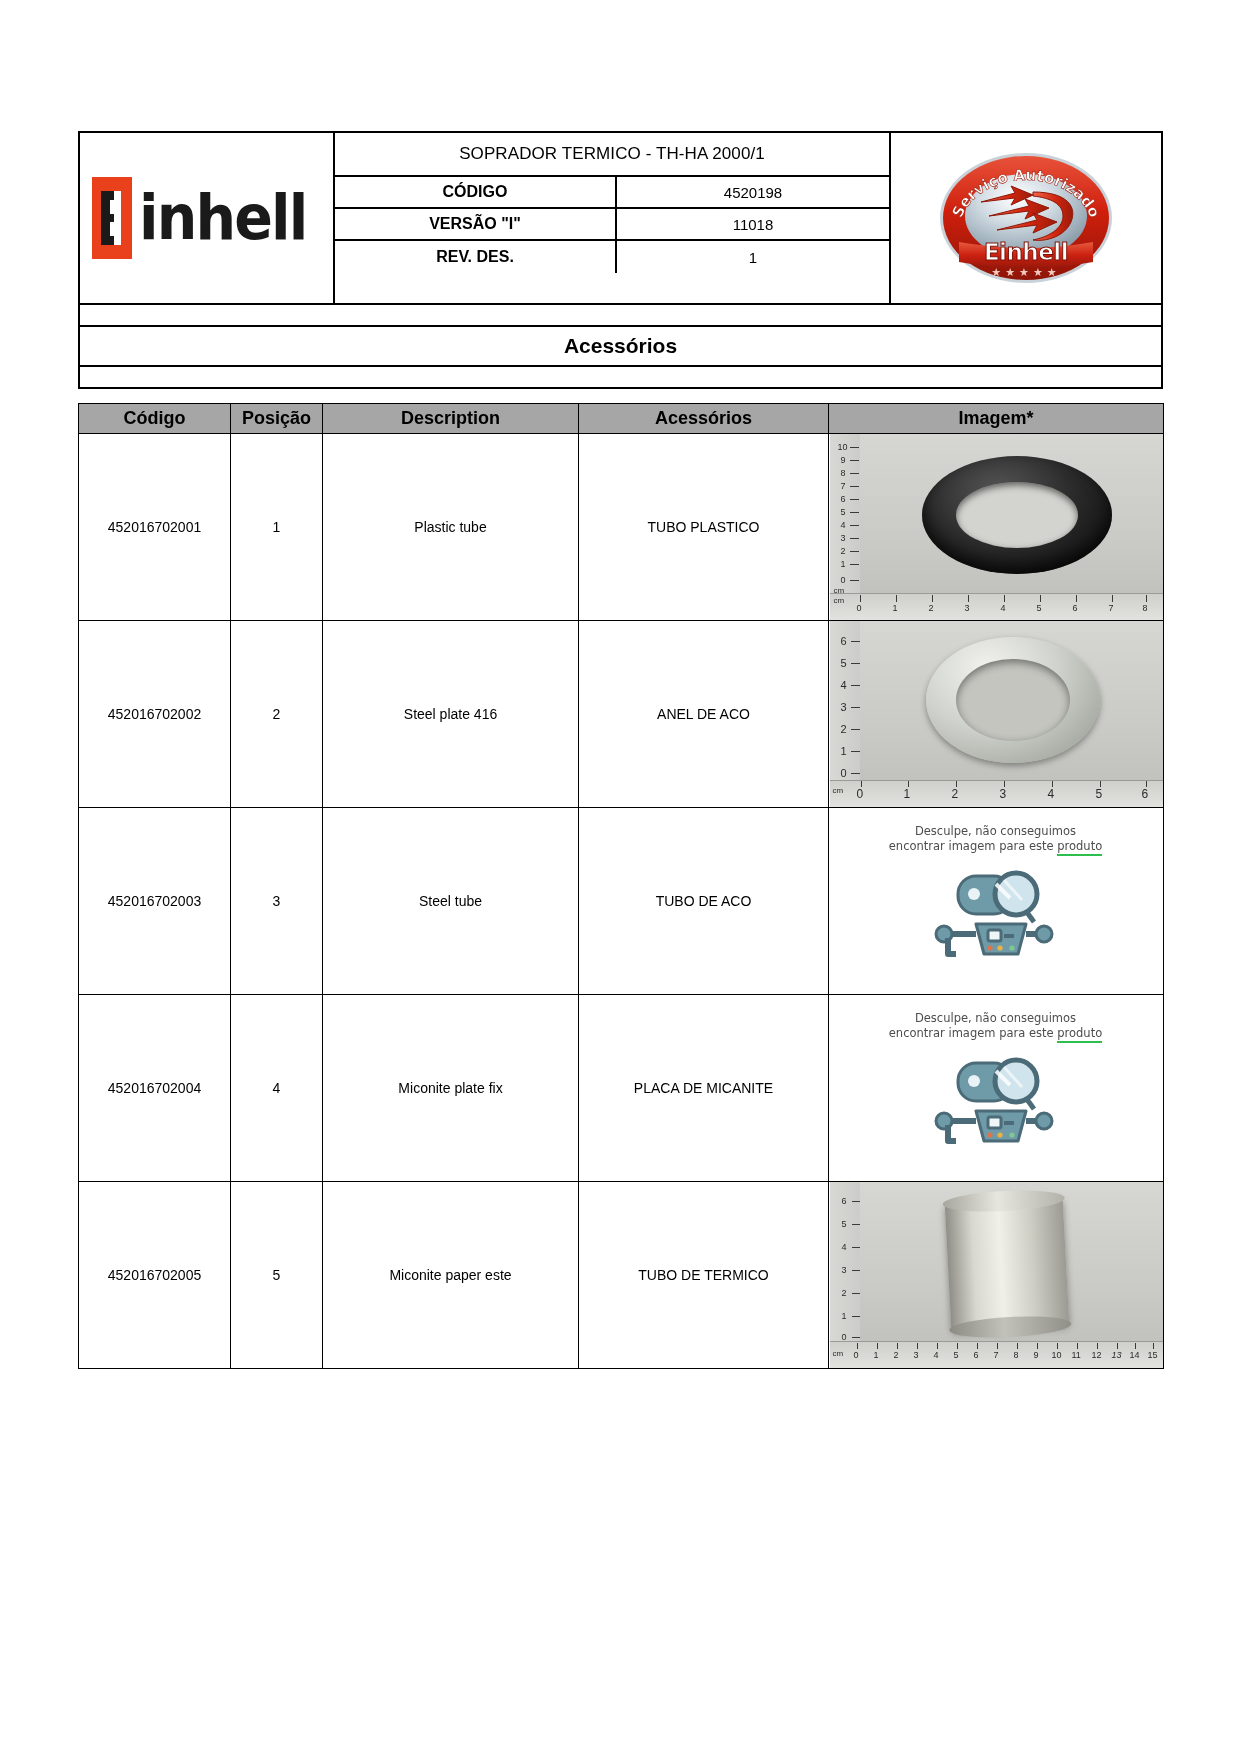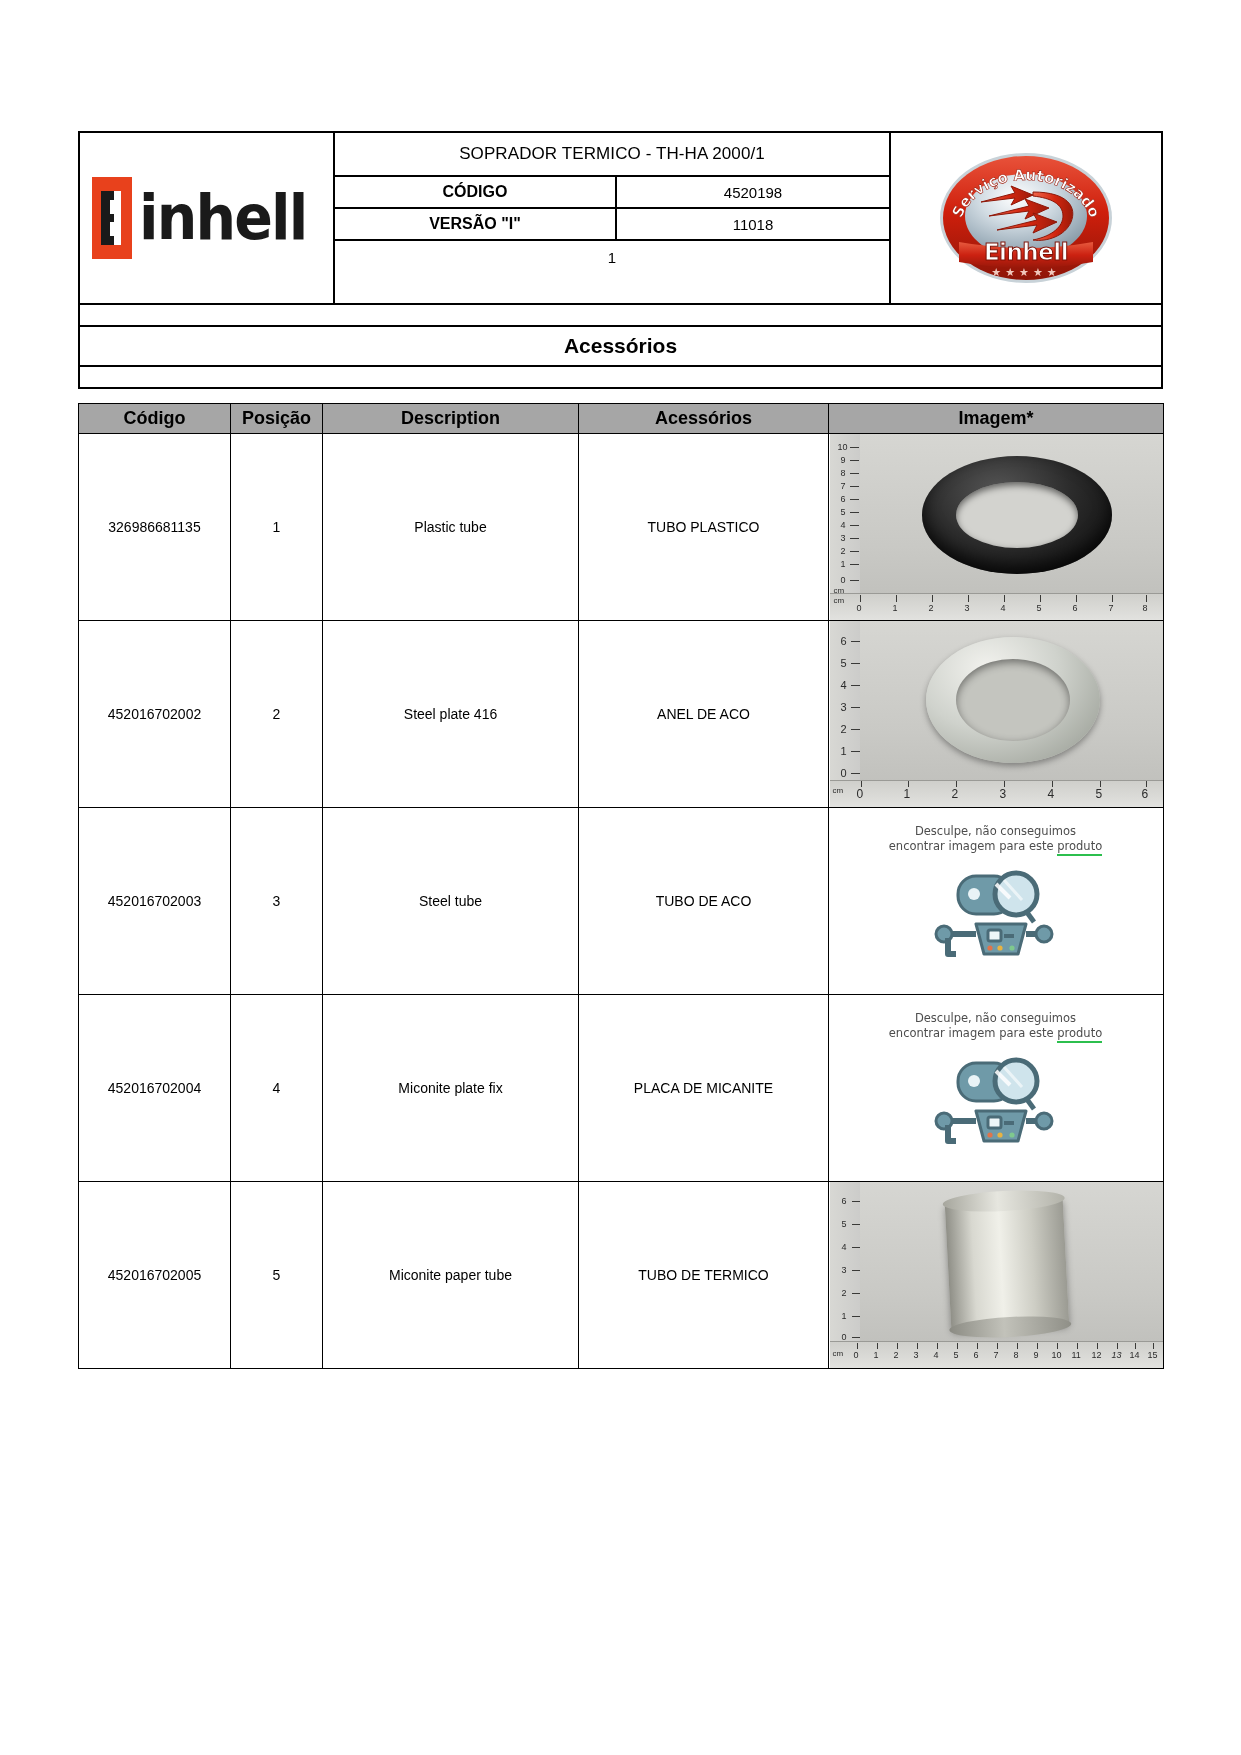--- a/index.html
+++ b/index.html
@@ -378,20 +378,21 @@
           <div class="id-label">CÓDIGO</div>
           <div class="id-value">4520198</div>
         </div>
 
         <div class="id-row">
           <div class="id-label">VERSÃO "I"</div>
           <div class="id-value">11018</div>
         </div>
 
         <div class="id-row last">
+          <div class="id-label">REV. DES.</div>
           <div class="id-value">1</div>
         </div>
       </div>
 
       <div class="id-badge">
         <div class="svc-badge">
           <svg width="178" height="136" viewBox="0 0 178 136">
             <defs>
               <radialGradient id="innerG" cx="42%" cy="28%" r="78%">
                 <stop offset="0%" stop-color="#ffffff"></stop>
@@ -462,21 +463,21 @@
           <th>Código</th>
           <th>Posição</th>
           <th>Description</th>
           <th>Acessórios</th>
           <th>Imagem*</th>
         </tr>
       </thead>
       <tbody>
 
         <tr>
-          <td>326986681135</td>
+          <td>452016702001</td>
           <td>1</td>
           <td>Plastic tube</td>
           <td>TUBO PLASTICO</td>
           <td class="imgcell">
             <div class="imgwrap">
               <div class="photo">
                 <div class="bg"></div>
                 <div class="ruler-v">
                   <span class="tick-lbl" style="left:8px;top:8px;">10</span>
                   <span class="tick-lbl" style="left:11px;top:21px;">9</span>
@@ -648,21 +649,21 @@
                 <circle cx="70" cy="86" r="2.6" fill="#e8b342" stroke="none"></circle>
                 <circle cx="82" cy="86" r="2.6" fill="#7fc98e" stroke="none"></circle>
               </svg>
             </div>
           </td>
         </tr>
 
         <tr>
           <td>452016702005</td>
           <td>5</td>
-          <td>Miconite paper tube</td>
+          <td>Miconite paper este</td>
           <td>TUBO DE TERMICO</td>
           <td class="imgcell">
             <div class="imgwrap">
               <div class="photo">
                 <div class="bg"></div>
                 <div class="ruler-v">
                   <span class="tick-lbl" style="left:12px;top:14px;">6</span>
                   <span class="tick-lbl" style="left:12px;top:37px;">5</span>
                   <span class="tick-lbl" style="left:12px;top:60px;">4</span>
                   <span class="tick-lbl" style="left:12px;top:83px;">3</span>

